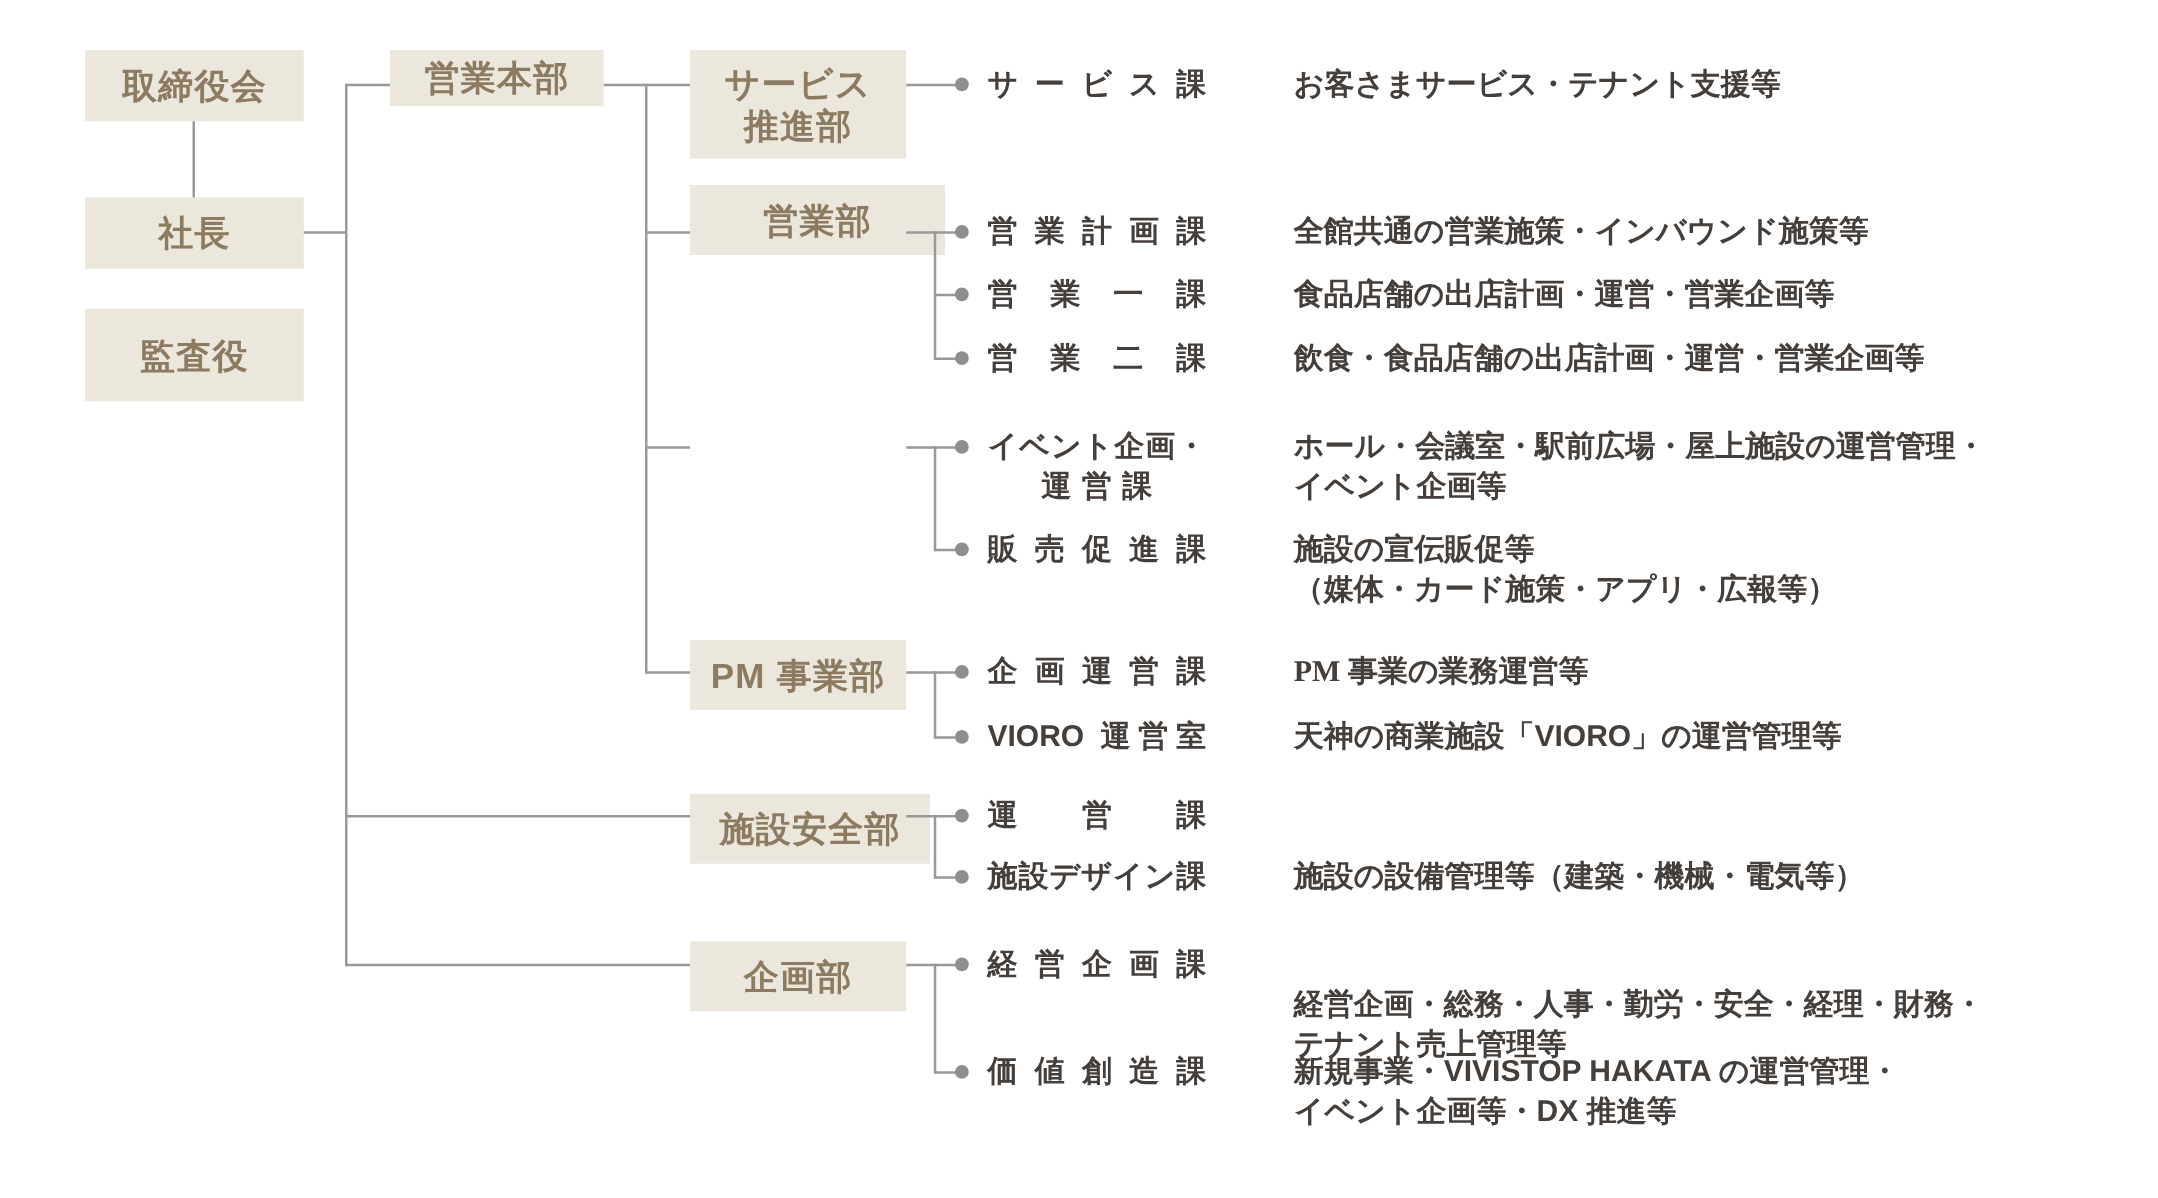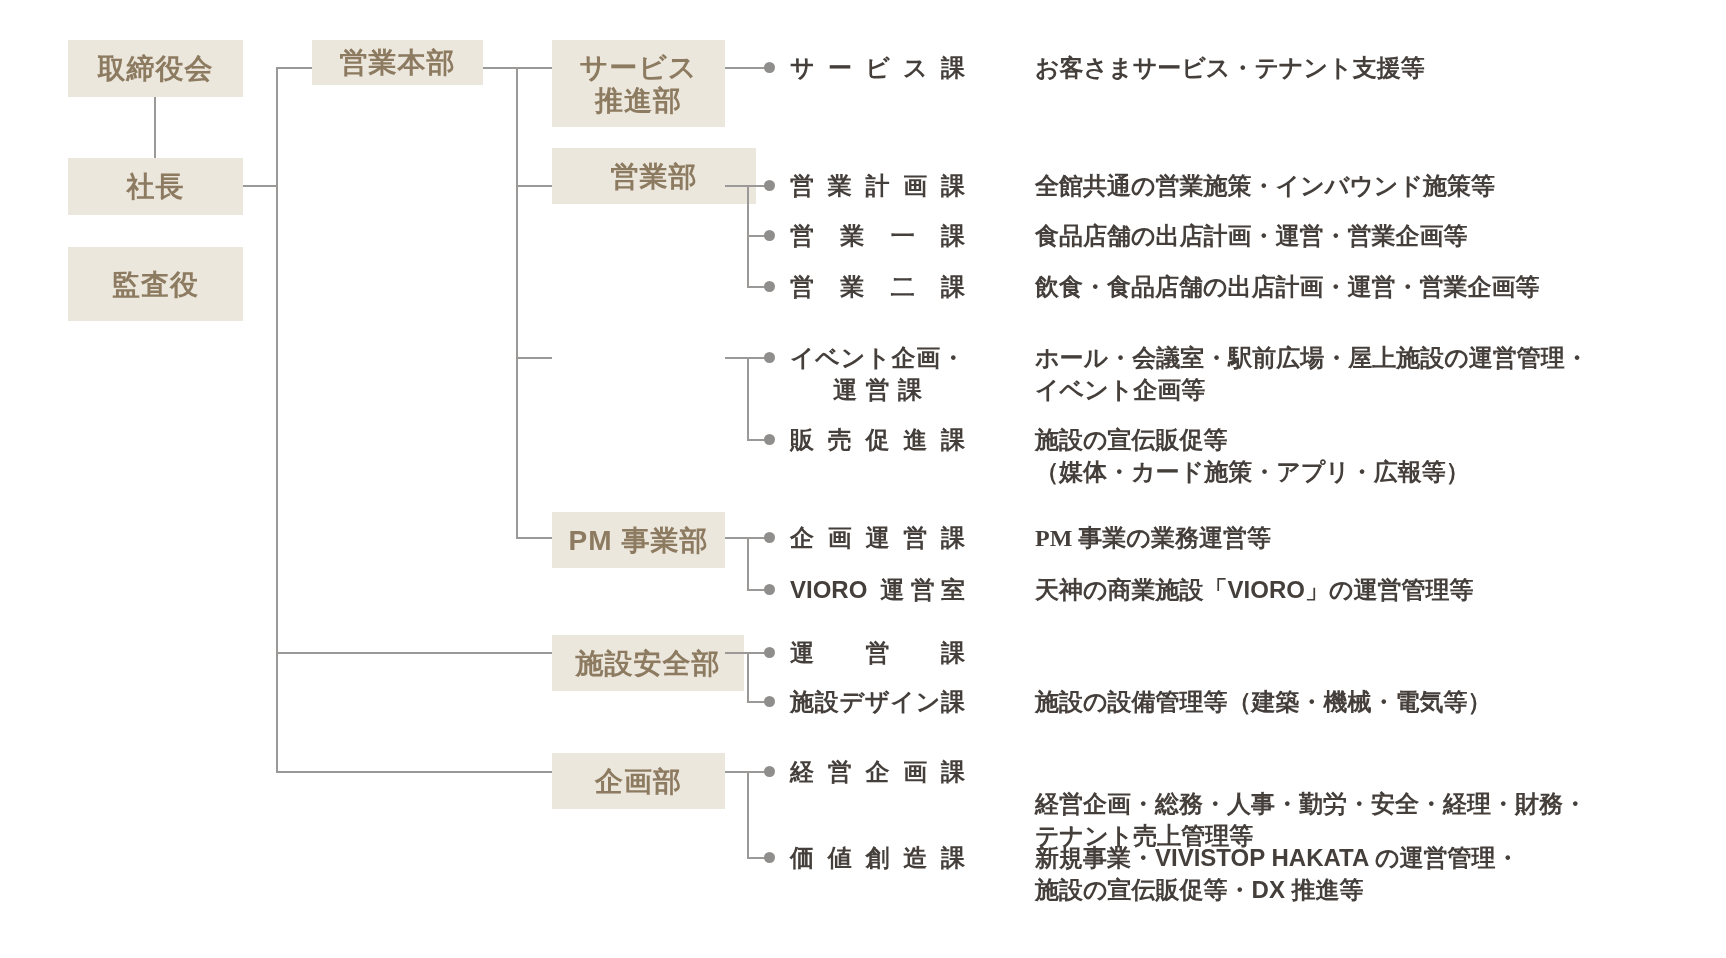--- a/index.html
+++ b/index.html
@@ -216,16 +216,16 @@
   <div class="sec-desc" style="top:760px;margin-top:28px;">
     <div>経営企画・総務・人事・勤労・安全・経理・財務・</div>
     <div>テナント売上管理等</div>
   </div>
 
   <div class="sec-name" style="top:842px;">
     <span>価値創造課</span>
   </div>
   <div class="sec-desc" style="top:842px;">
     <div>新規事業・VIVISTOP HAKATA の運営管理・</div>
-    <div>施設の宣伝販促等・DX 推進等</div>
+    <div>イベント企画等・DX 推進等</div>
   </div>
 
 </div>
 
 </body></html>

